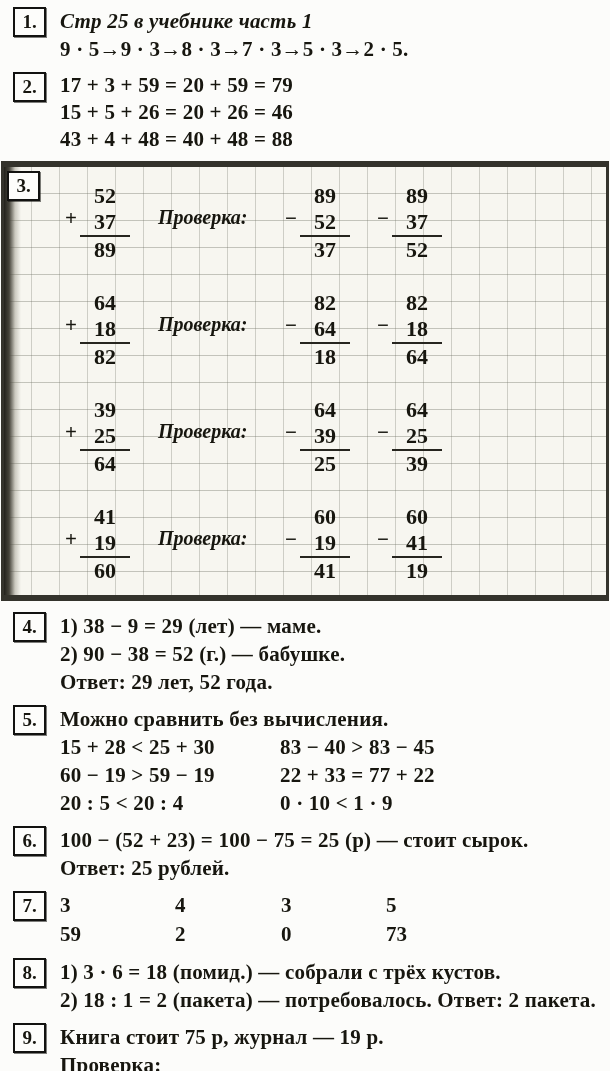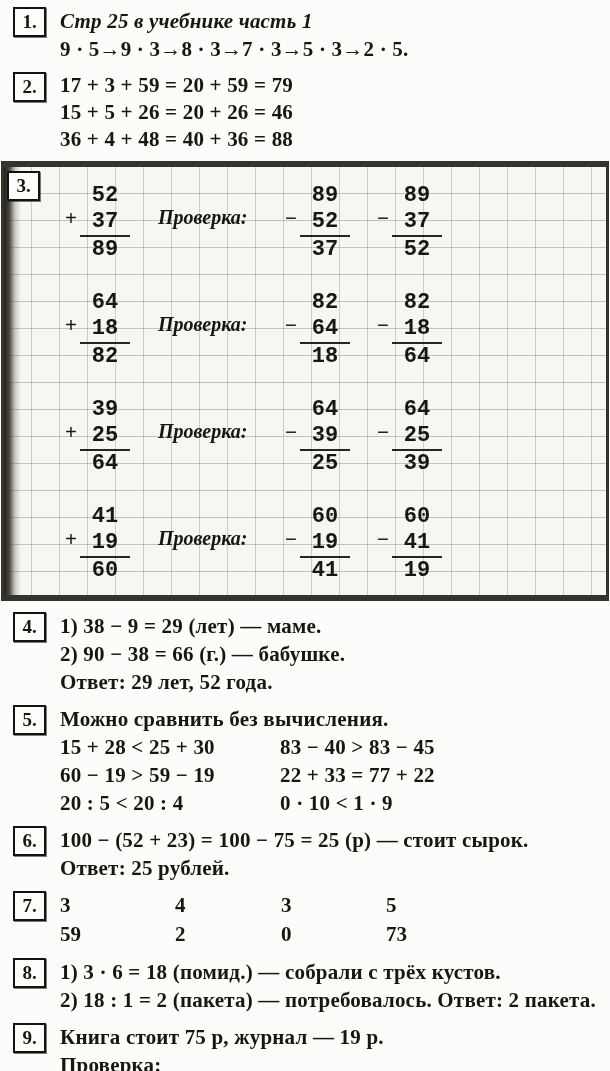--- a/index.html
+++ b/index.html
@@ -40,21 +40,21 @@
     position:absolute;left:0;top:0;bottom:0;width:17px;
     background:linear-gradient(90deg,#23221c 0%,#45433a 30%,rgba(120,116,100,.35) 65%,rgba(120,116,100,0) 100%);
     pointer-events:none;
   }
   .badge3{position:absolute;left:3px;top:4px;z-index:2;}
 
   .crow{display:flex;align-items:flex-start;padding-left:58px;margin-bottom:27px;position:relative;}
   .colop{position:relative;flex:0 0 70px;width:70px;}
   .colop .sign{position:absolute;left:3px;top:23px;font-size:21px;font-weight:600;}
   .colop .nums{margin-left:18px;width:50px;}
-  .colop .num{text-align:center;font-size:22px;font-weight:600;line-height:26px;font-family:Liberation Mono, monospace;}
+  .colop .num{text-align:center;font-size:22px;font-weight:600;line-height:26px;}
   .colop .res{border-top:2px solid #26251f;}
   .check{flex:0 0 112px;margin-left:26px;padding-top:23px;font-style:italic;font-size:20px;font-weight:600;}
   .sub1{margin-left:12px;}
   .sub2{margin-left:22px;}
 
   
   .cmp-row{display:flex;}
   .cmp-left{width:220px;}
 
   
@@ -76,21 +76,21 @@
     </div>
   </div>
 
   <div class="section">
     <div class="badge-col">
       <span class="badge">2.</span>
     </div>
     <div class="content">
       <div class="line tight">17 + 3 + 59 = 20 + 59 = 79</div>
       <div class="line tight">15 + 5 + 26 = 20 + 26 = 46</div>
-      <div class="line tight">36 + 4 + 48 = 40 + 36 = 88</div>
+      <div class="line tight">43 + 4 + 48 = 40 + 48 = 88</div>
     </div>
   </div>
 
   <div class="box3">
     <div class="box3-strip"></div>
     <span class="badge badge3">3.</span>
 
     <div class="crow">
       <div class="colop">
         <span class="sign">+</span>
@@ -203,21 +203,21 @@
       </div>
     </div>
   </div>
 
   <div class="section">
     <div class="badge-col">
       <span class="badge">4.</span>
     </div>
     <div class="content">
       <div class="line">1) 38 − 9 = 29 (лет) — маме.</div>
-      <div class="line">2) 90 − 38 = 66 (г.) — бабушке.</div>
+      <div class="line">2) 90 − 38 = 52 (г.) — бабушке.</div>
       <div class="line">Ответ: 29 лет, 52 года.</div>
     </div>
   </div>
 
   <div class="section">
     <div class="badge-col">
       <span class="badge">5.</span>
     </div>
     <div class="content">
       <div class="line">Можно сравнить без вычисления.</div>

